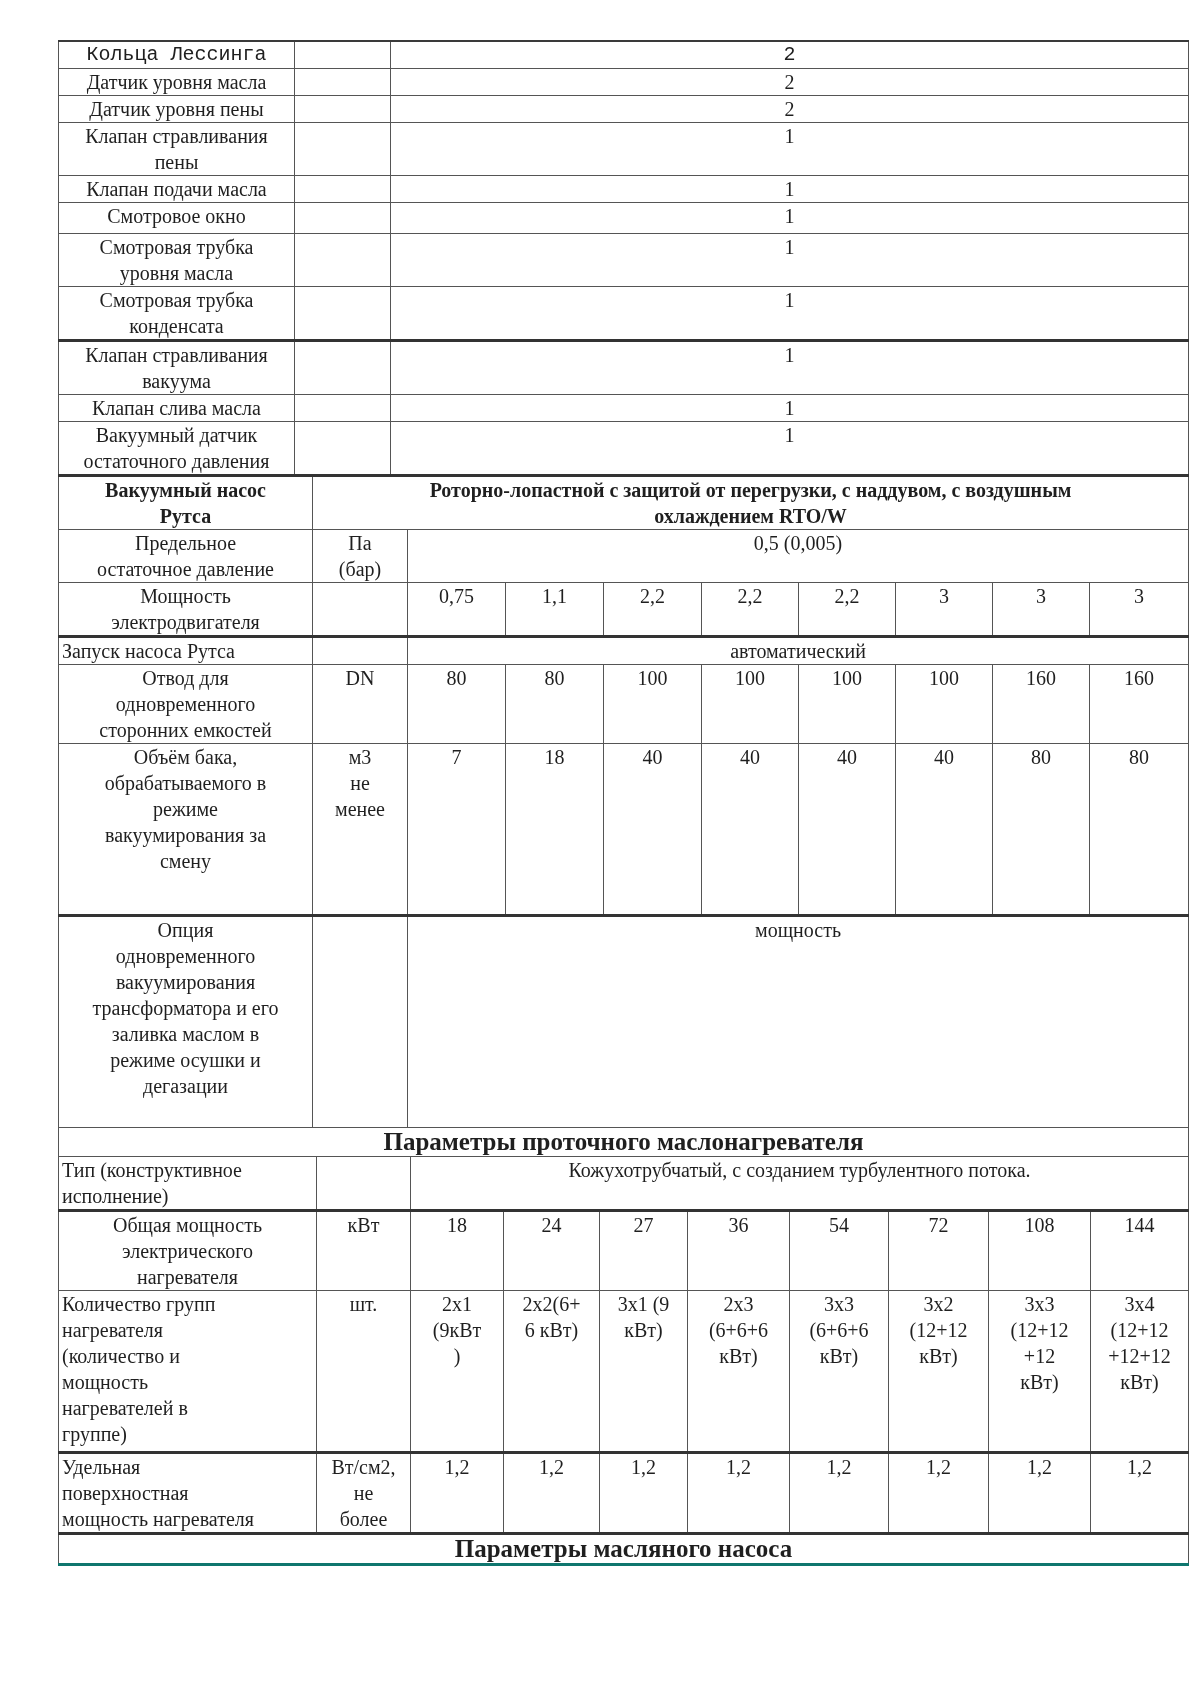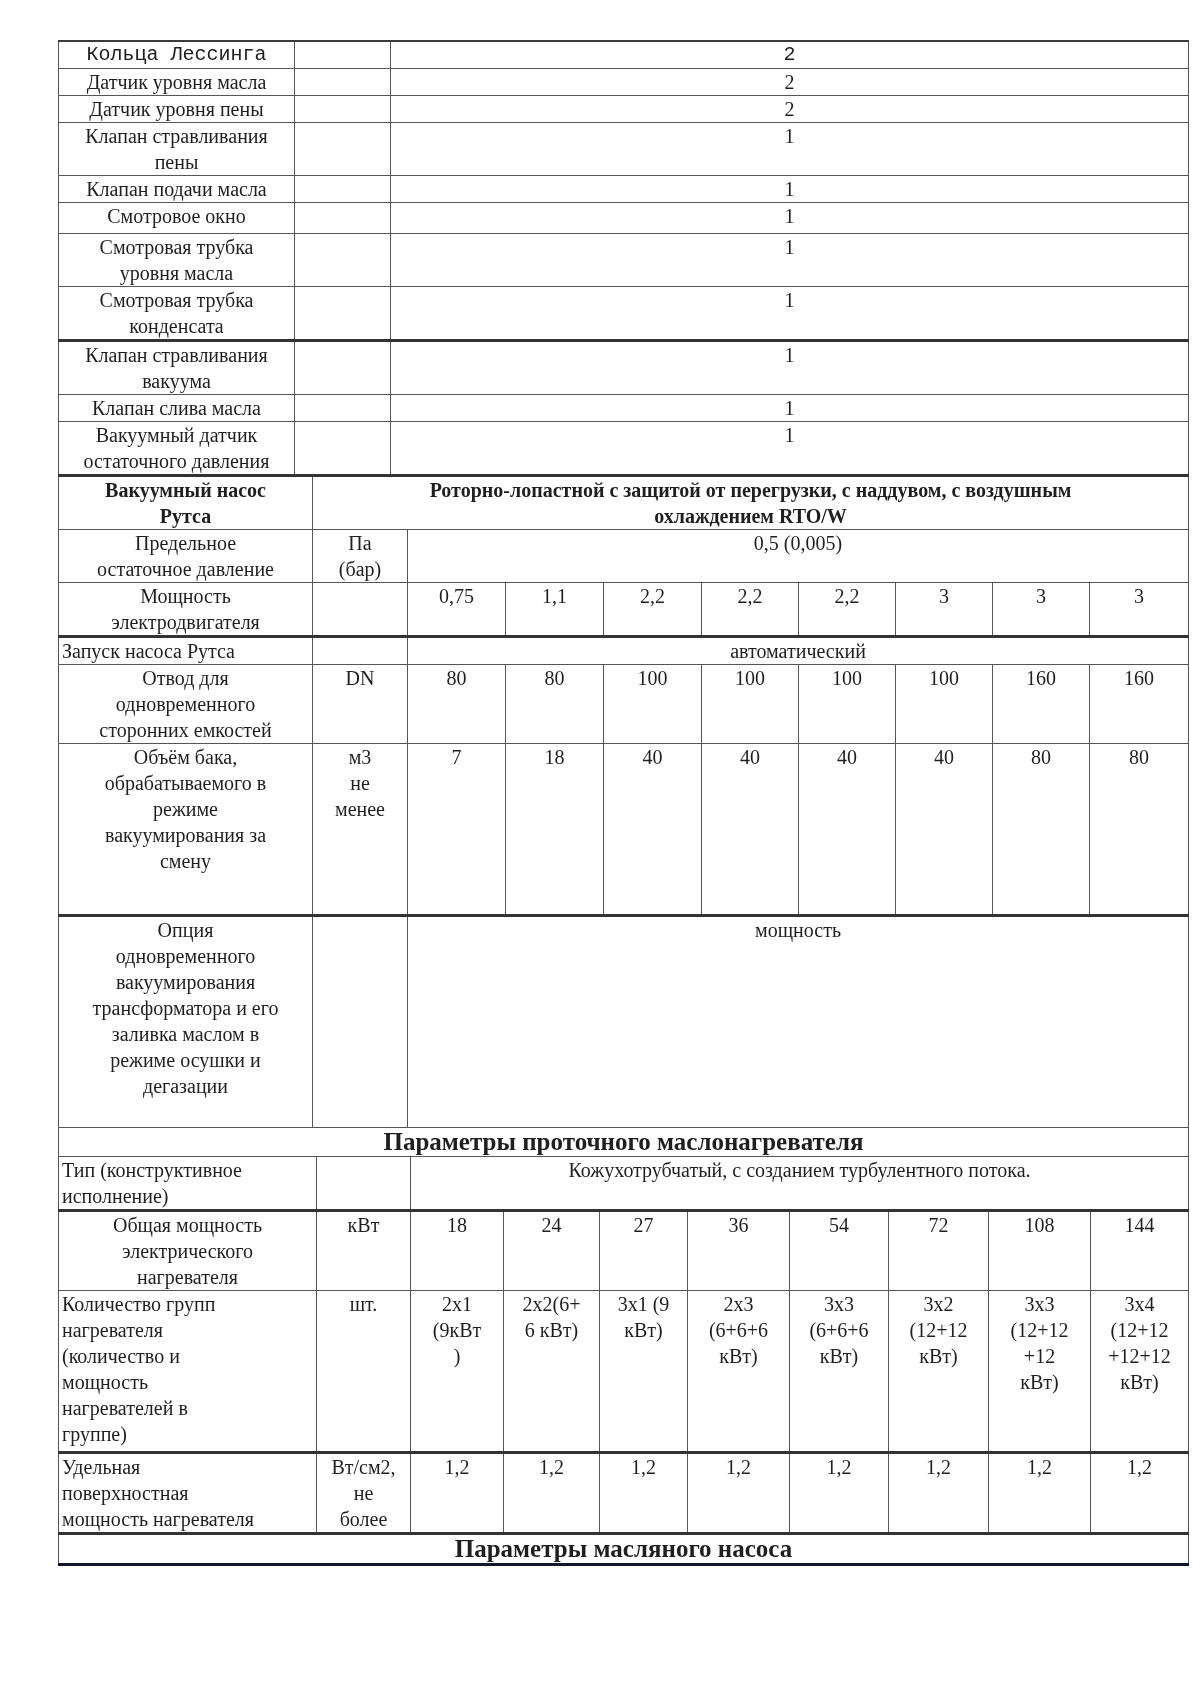--- a/index.html
+++ b/index.html
@@ -17,21 +17,21 @@
     font-size:20px;line-height:26px;
     padding:0 3px;
     white-space:pre-line;
     overflow:hidden;
   }
   td.left{text-align:left;}
   .b{font-weight:bold;margin-top:8px;}
   .hdr{font-weight:bold;font-size:25px;line-height:28px;}
   tr.top2 td{border-top:2px solid #3a3a3a;font-family:Liberation Mono, monospace;}
   tr.thick td{border-top:3px solid #333;}
-  tr.thickb td{border-bottom:3px solid #0f172a;}
+  tr.thickb td{border-bottom:3px solid #0f766e;}
   tr.h170 td{height:170px;}
   tr.h210 td{height:210px;}
   tr.h160 td{height:160px;}
 </style>
 </head>
 <body>
 
 <div class="sheet">
 
   <table class="t1">

